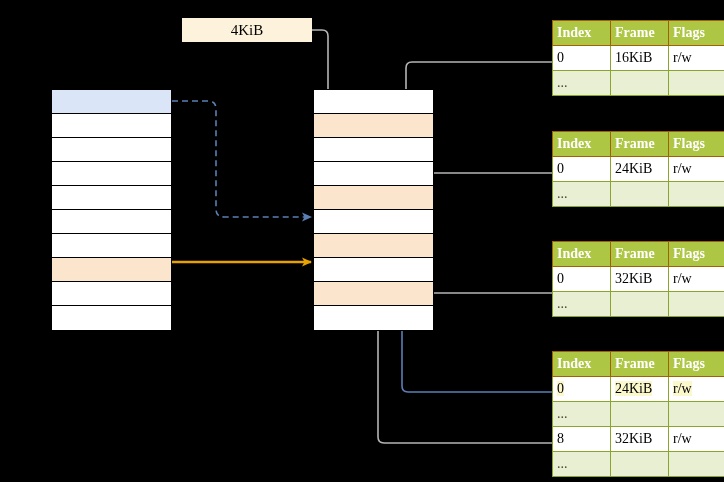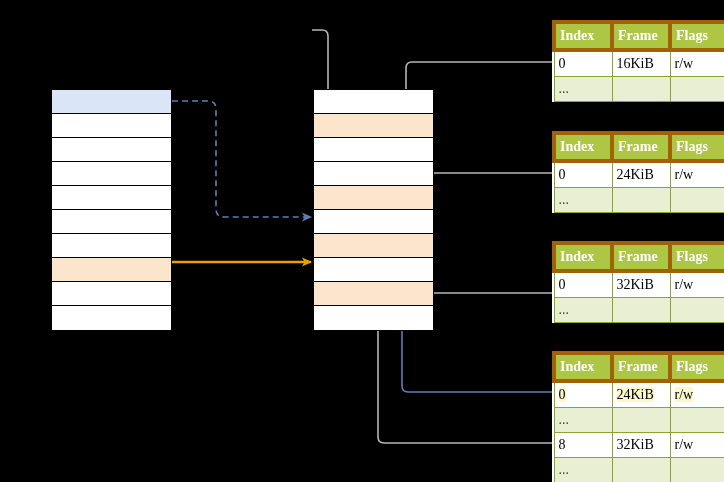--- a/index.html
+++ b/index.html
@@ -58,21 +58,21 @@
     z-index: 5;
     font-size: 14px;
     table-layout: fixed;
   }
   .ptable th {
     background: #adc644;
     color: #ffffff;
     font-weight: bold;
     text-align: left;
     padding: 2px 4px;
-    border: 4px solid #a16207;
+    border: 1px solid #a16207;
     font-size: 14px;
     height: 20px;
   }
   .ptable td {
     background: #ffffff;
     color: #000000;
     padding: 2px 4px;
     border: 1px solid #8aa52e;
     height: 20px;
     overflow: hidden;
@@ -153,20 +153,21 @@
       <div class="cell"></div>
       <div class="cell"></div>
       <div class="cell orange"></div>
       <div class="cell"></div>
       <div class="cell orange"></div>
       <div class="cell"></div>
       <div class="cell orange"></div>
       <div class="cell"></div>
     </div>
 
+  <div class="abs" id="size-label">4KiB</div>
 
   <table class="abs ptable" id="ptable-0">
     <colgroup>
         <col class="c1">
         <col class="c2">
         <col class="c3">
       </colgroup>
     <thead>
         <tr>
           <th>Index</th>

